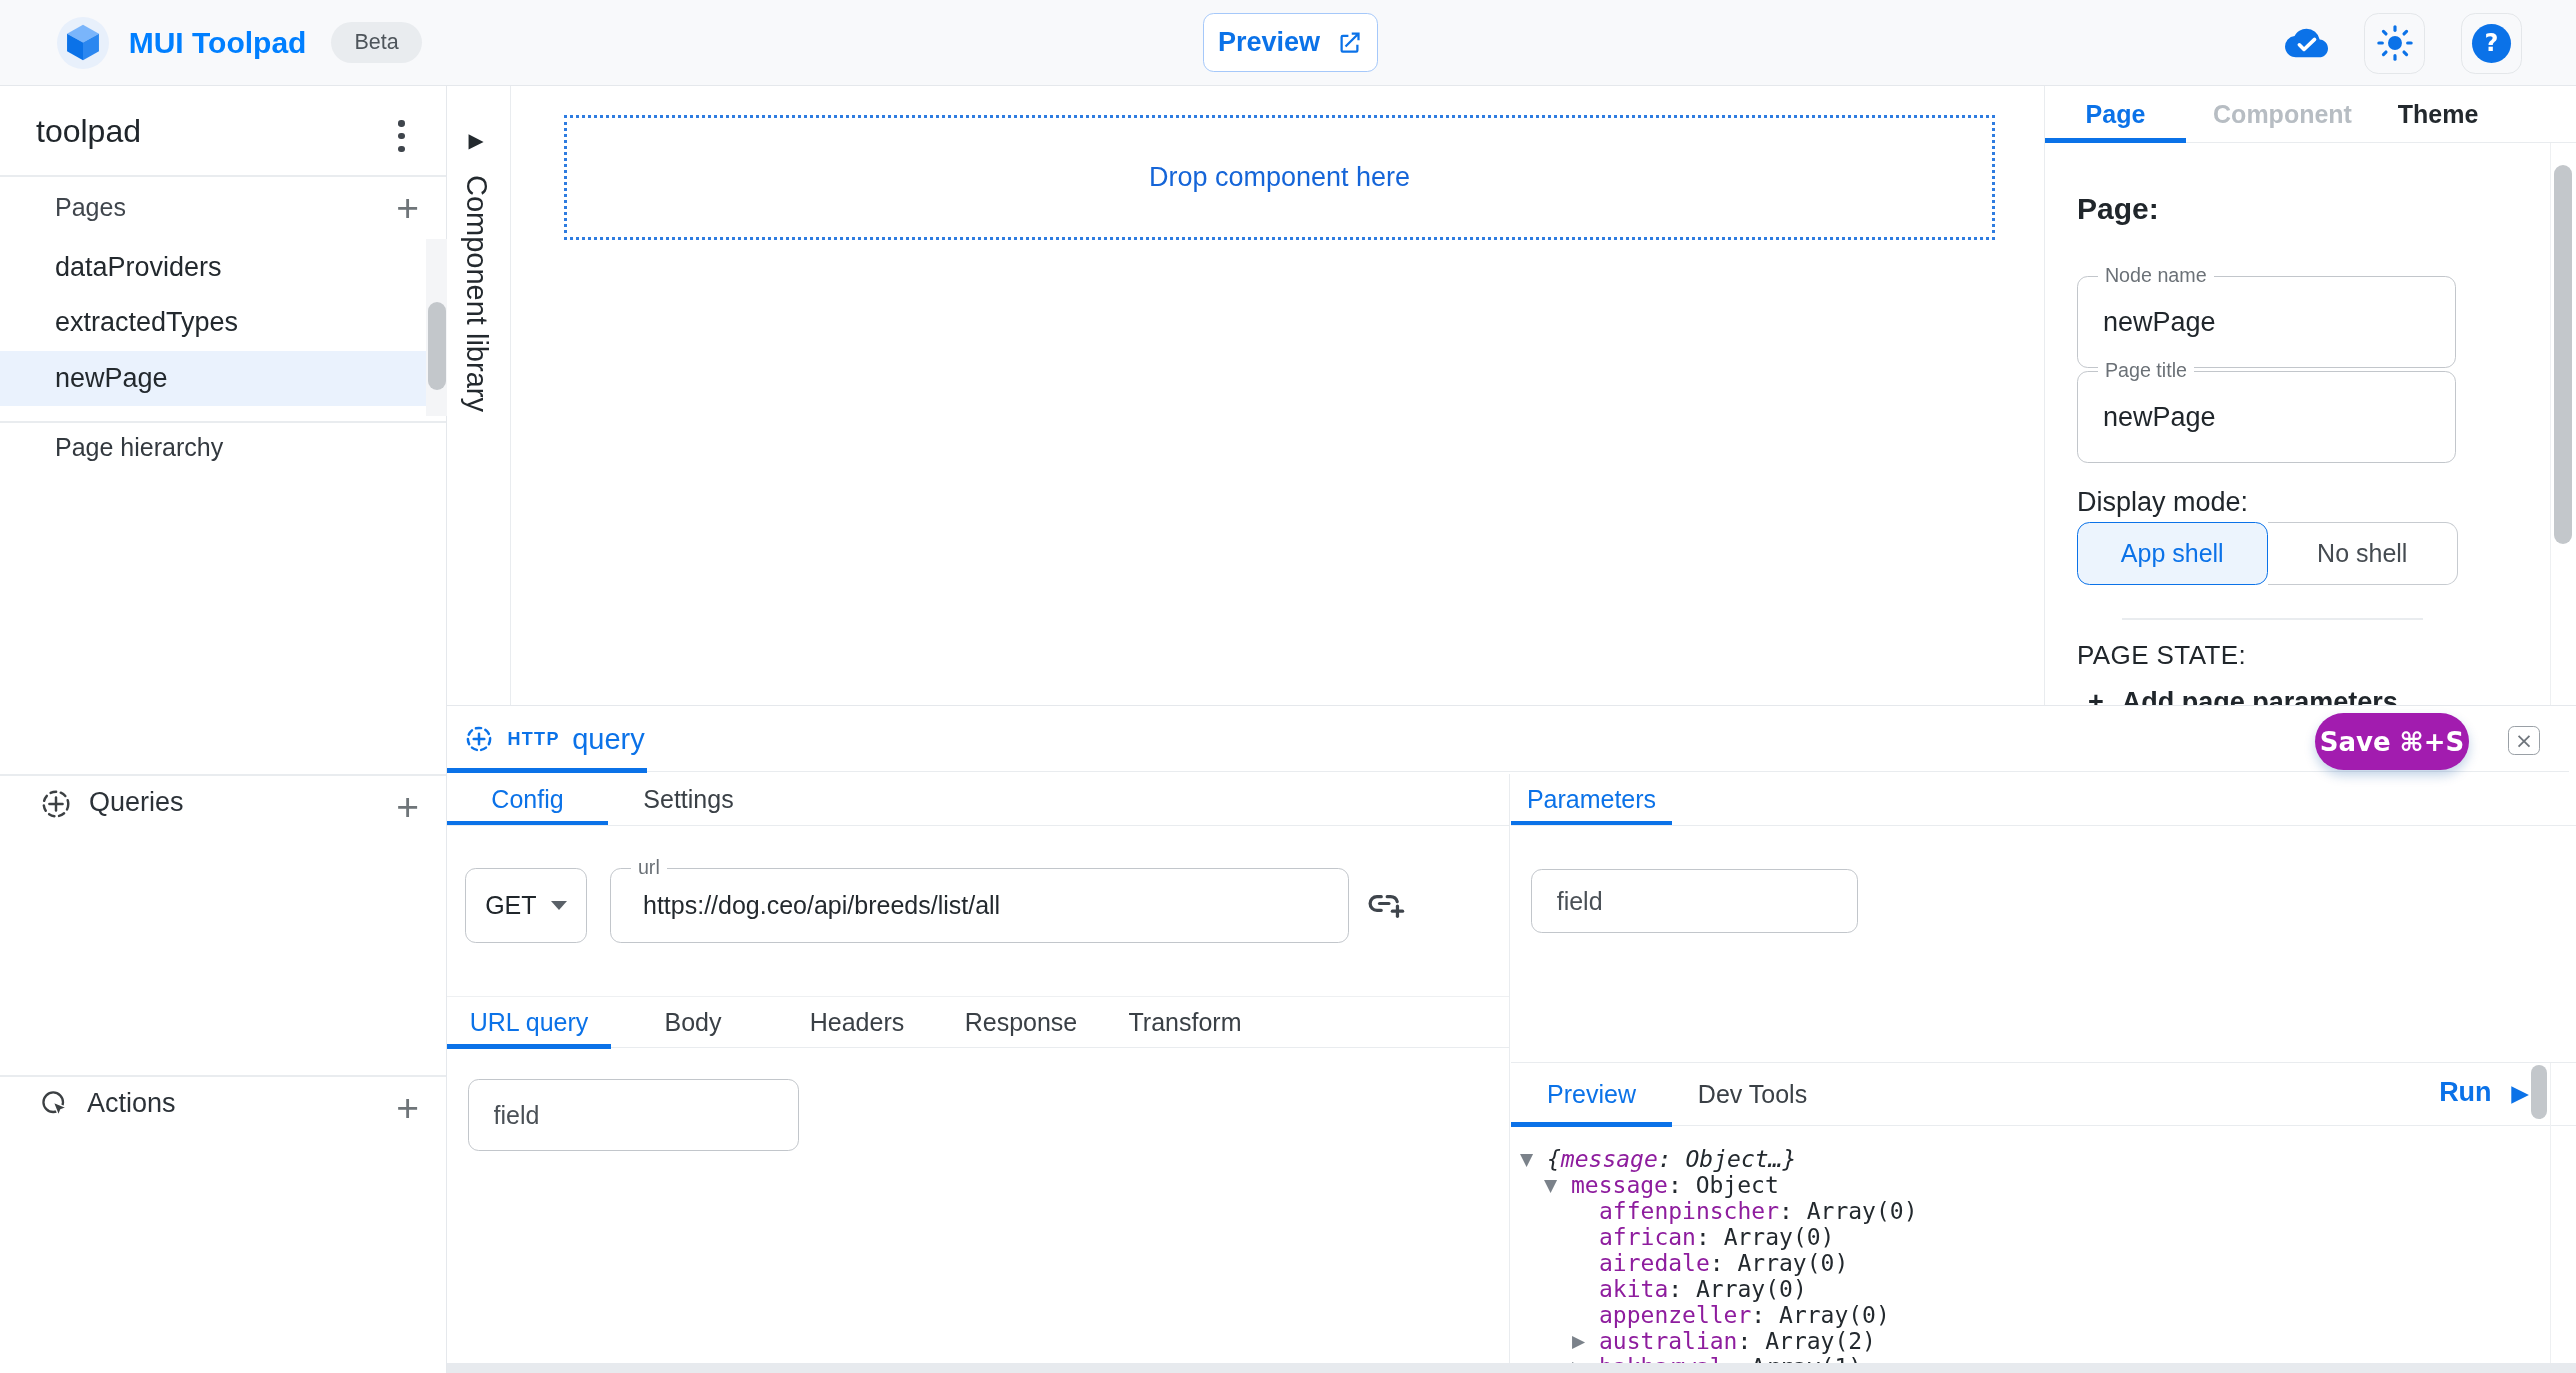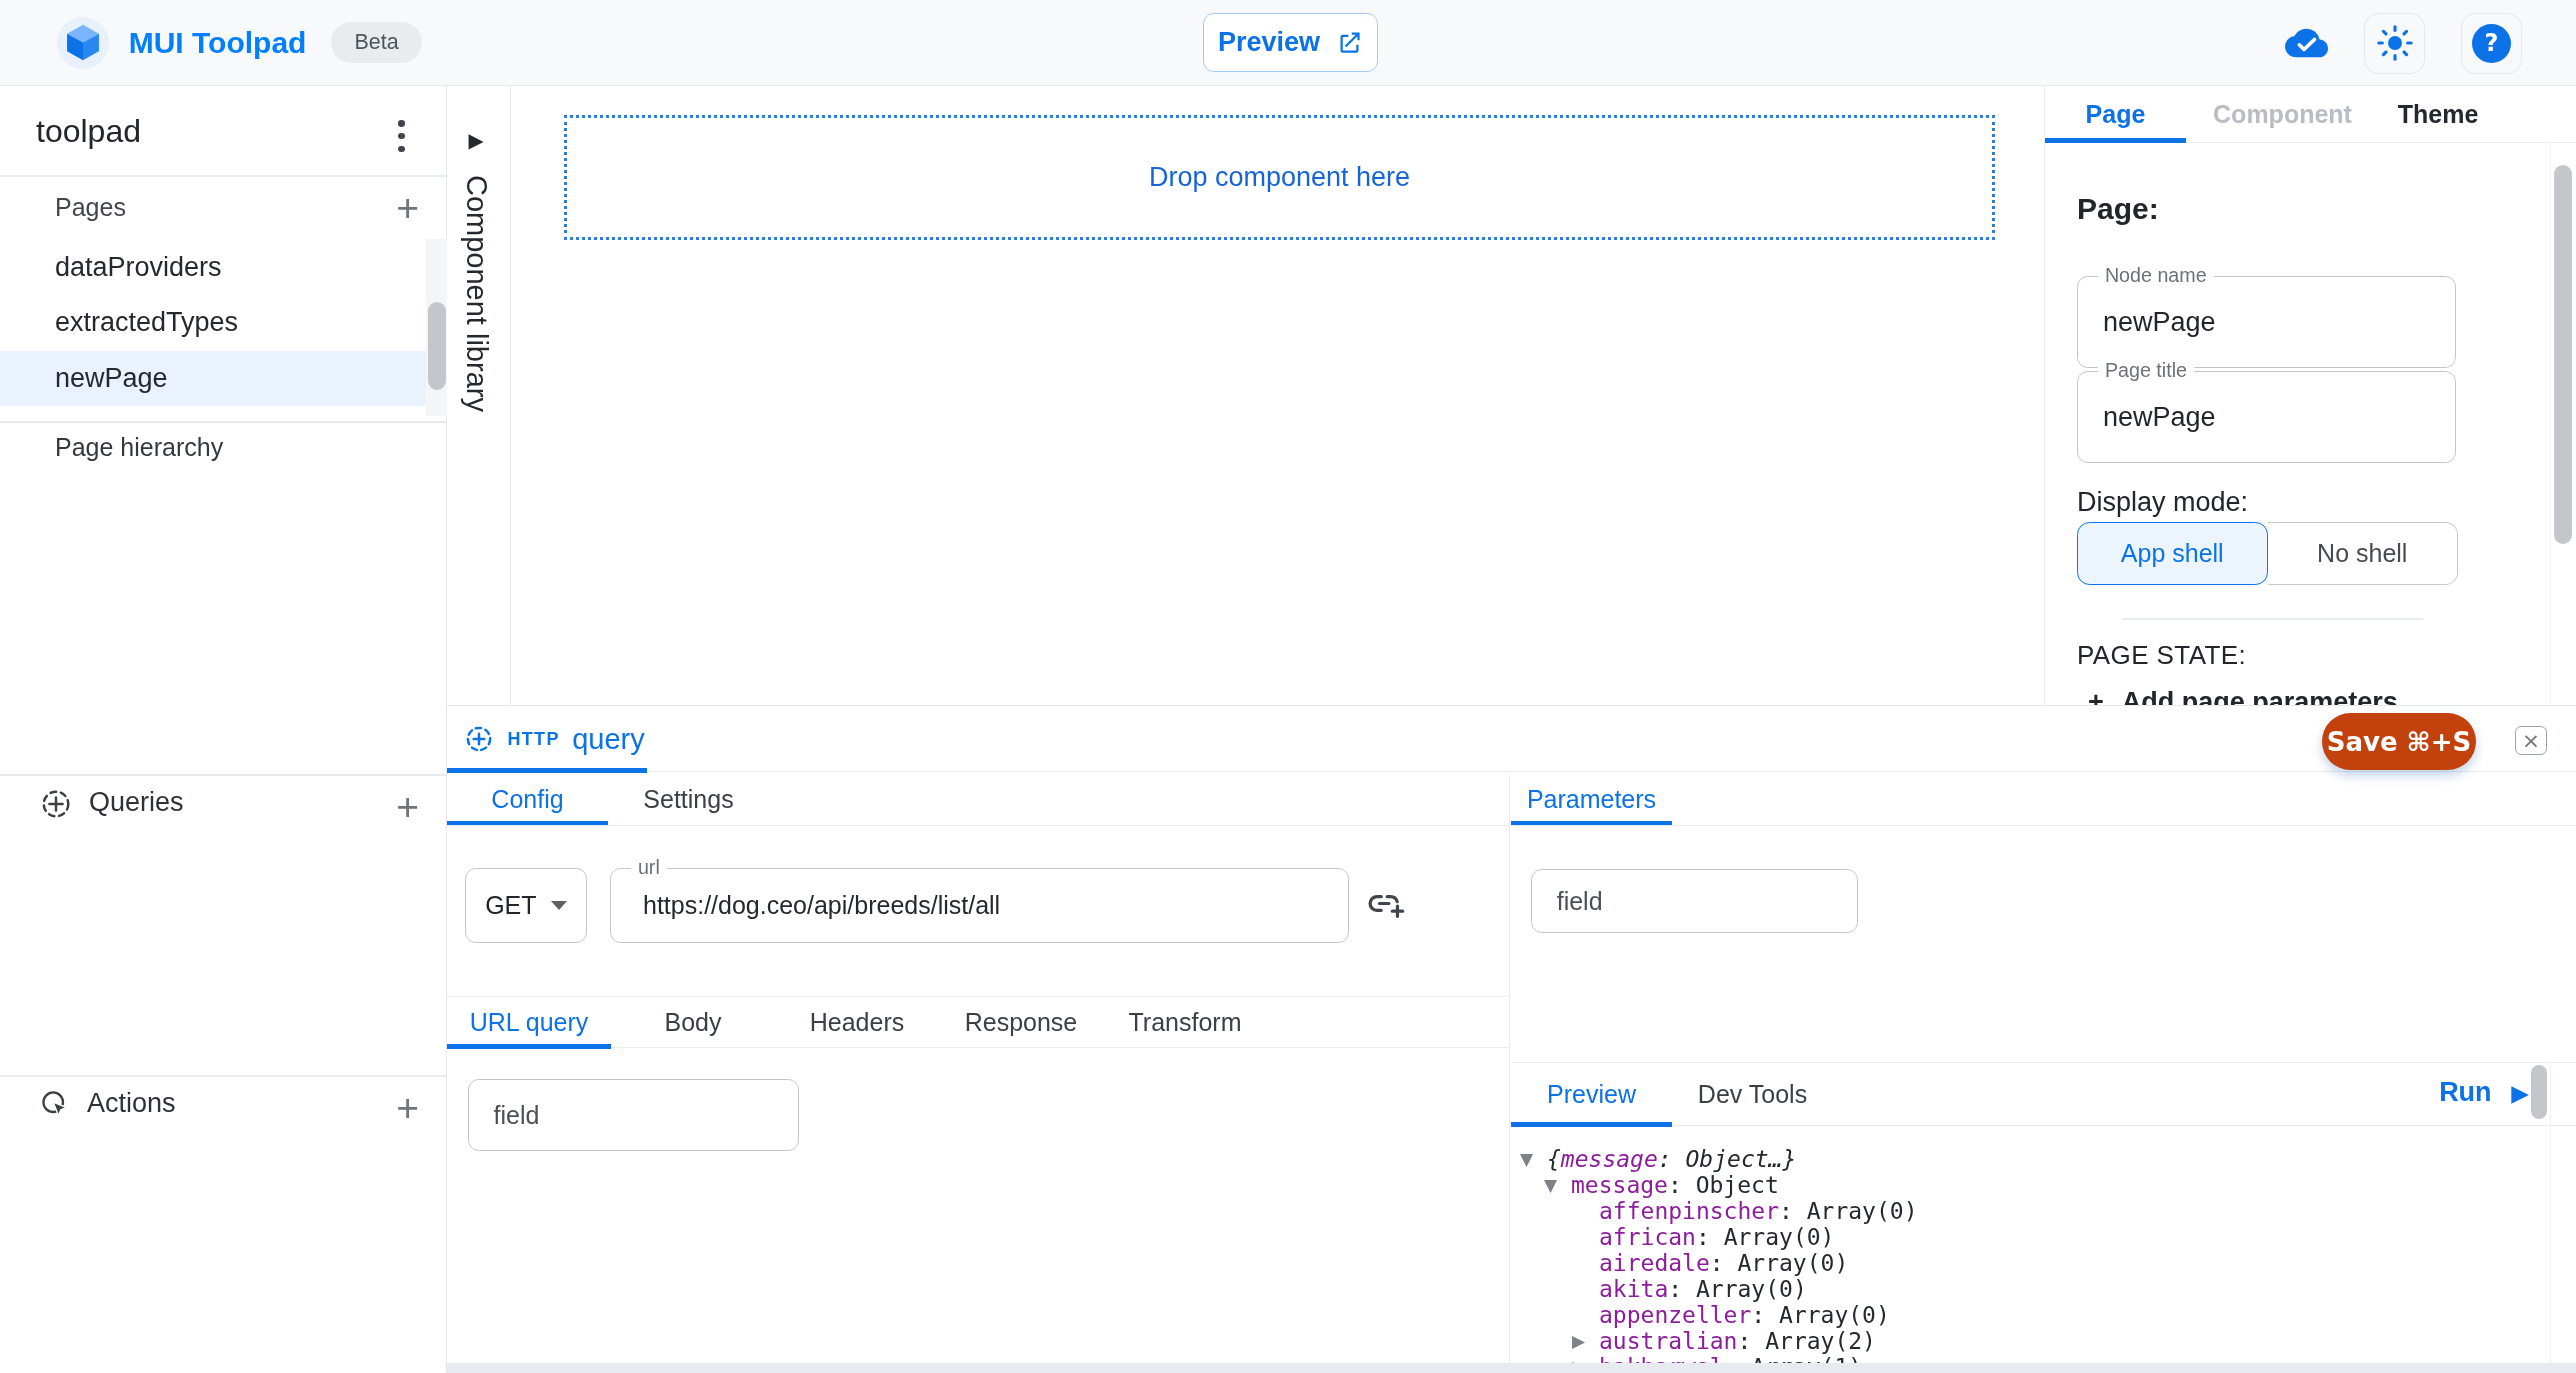--- a/index.html
+++ b/index.html
@@ -95,29 +95,29 @@
   .pstate { position:absolute; left:32px; top:554px; font-size:26px; letter-spacing:0.4px; }
   .addparams { position:absolute; left:43px; top:601px; font-size:27px; font-weight:bold;
     display:flex; gap:18px; align-items:center; cursor:pointer; }
   .igutter { position:absolute; right:25px; top:57px; bottom:0; border-left:1.8px solid #eef0f2; }
   .iscroll { position:absolute; right:3.6px; top:79px; width:18px; height:379px;
     background:#c3c7cb; border-radius:9px; }
 
   
   .qpanel { position:absolute; left:447px; top:705px; width:2129px; height:669px;
     background:#fff; border-top:1.8px solid #e5e8ec; }
-  .qtabbar { position:absolute; left:0; top:0; right:0; height:66px; border-bottom:1.8px solid #e9ecef; }
+  .qtabbar { position:absolute; left:0; top:0; right:7px; height:66px; border-bottom:1.8px solid #e9ecef; }
   .qtab { position:absolute; left:0; top:0; width:200px; height:66px; display:flex;
     align-items:center; padding-left:16px; gap:12.5px; cursor:pointer; }
   .http { font-size:18px; font-weight:bold; color:#0B72E8; letter-spacing:1.3px; }
   .qname { font-size:29px; color:#0B72E8; }
   .qdot { width:21.5px; height:21.5px; border-radius:50%; background:#0B72E8; margin-left:3.6px; }
   .qunder { position:absolute; left:0; top:62px; width:200px; height:4.5px; background:#0B72E8; }
   .save-btn { position:absolute; right:100px; top:7.2px; width:154px; height:57px;
-    border:none; border-radius:29px; background:#c2410c; color:#fff; font-weight:bold;
+    border:none; border-radius:29px; background:#a21caf; color:#fff; font-weight:bold;
     font-size:26px; box-shadow:0 5.4px 10.7px rgba(10,80,160,.25); cursor:pointer;
     font-family:"DejaVu Sans",sans-serif; }
   .close-btn { position:absolute; right:29px; top:19.7px; width:32px; height:29.5px;
     border:1.8px solid #9aa0a6; border-radius:6.3px; color:#6f757c; font-size:21.5px;
     display:flex; align-items:center; justify-content:center; background:#fff; cursor:pointer; }
   .qleft { position:absolute; left:0; top:68px; width:1063px; bottom:0; border-right:1.8px solid #e9ecef; }
   .qright { position:absolute; left:1064px; top:68px; right:0; bottom:0; }
   .subtabs { position:relative; height:52px; border-bottom:1.8px solid #e9ecef; display:flex; }
   .stab { width:161px; display:flex; align-items:center; justify-content:center;
     font-size:25px; color:#3a4046; cursor:pointer; }

